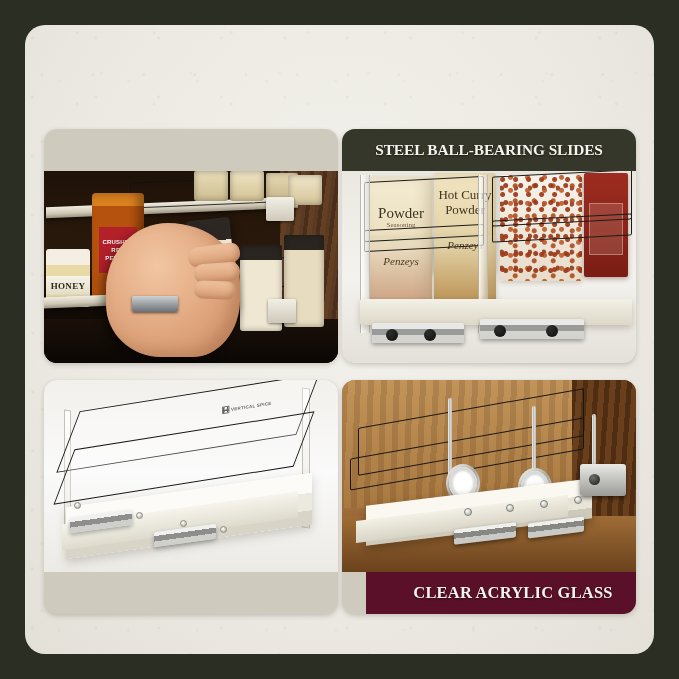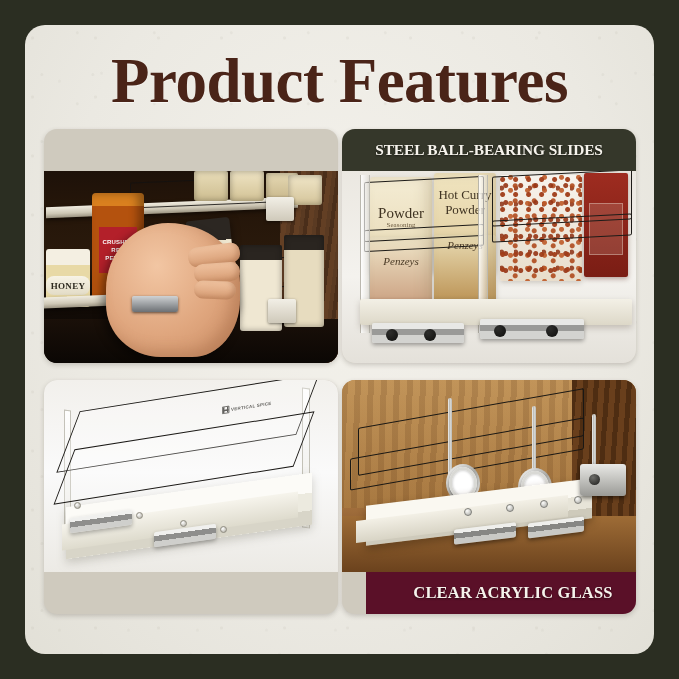--- a/index.html
+++ b/index.html
@@ -152,21 +152,21 @@
   .ph1 .honey {
     position: absolute; left: 2px; top: 78px; width: 44px; height: 58px;
     background: linear-gradient(180deg,#f4efe2 0 28%, #e8d9a6 28% 100%);
     border-radius: 3px;
   }
   .ph1 .honey-band {
     position: absolute; left: 0; top: 46%; width: 100%; height: 34%;
     background: linear-gradient(180deg,#f7f3e6,#e3dcc6);
     display: flex; align-items: center; justify-content: center;
     font-family: "Liberation Serif", serif; font-weight: bold;
-    font-size: 9px; color: #2e2a20; letter-spacing: .3px; border-radius: 8px;
+    font-size: 9px; color: #2e2a20; letter-spacing: .3px;
   }
   .ph1 .pepper {
     position: absolute; left: 48px; top: 22px; width: 52px; height: 112px;
     background: linear-gradient(180deg,#d9801f 0 12%, #b4520e 12% 100%);
     border-radius: 4px 4px 5px 5px;
     box-shadow: inset -6px 0 10px rgba(0,0,0,.35);
   }
   .ph1 .pepper-label {
     position: absolute; left: 7px; right: 7px; top: 34px; height: 46px;
     background: #b3202a;
@@ -449,21 +449,20 @@
     background: radial-gradient(circle at 34% 30%, #fdfdfb, #a6a6a1);
     border: 1px solid #7f7f7a;
   }
 </style>
 </head>
 <body>
 
 <div id="infographic">
   <div id="card">
 
-    <div id="title">Product Features</div>
 
     <div class="panel" id="panel-tl">
       <div class="photo photo-under ph1">
         <div class="wood-right"></div>
         <div class="counter"></div>
 
         <div class="shelf shelf-a"></div>
         <div class="wireframe wf-a"></div>
 
         <div class="jar j-a" style="left:150px;top:0px;width:34px;height:30px;background:linear-gradient(180deg,#e9ddb9,#cdbd90);"></div>

